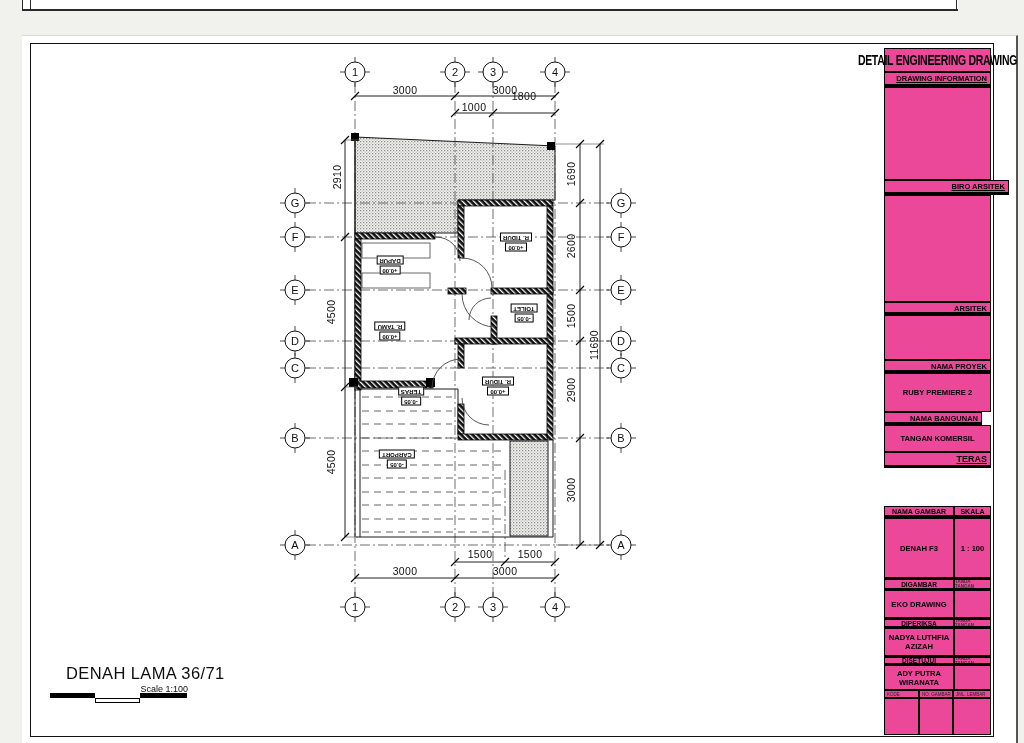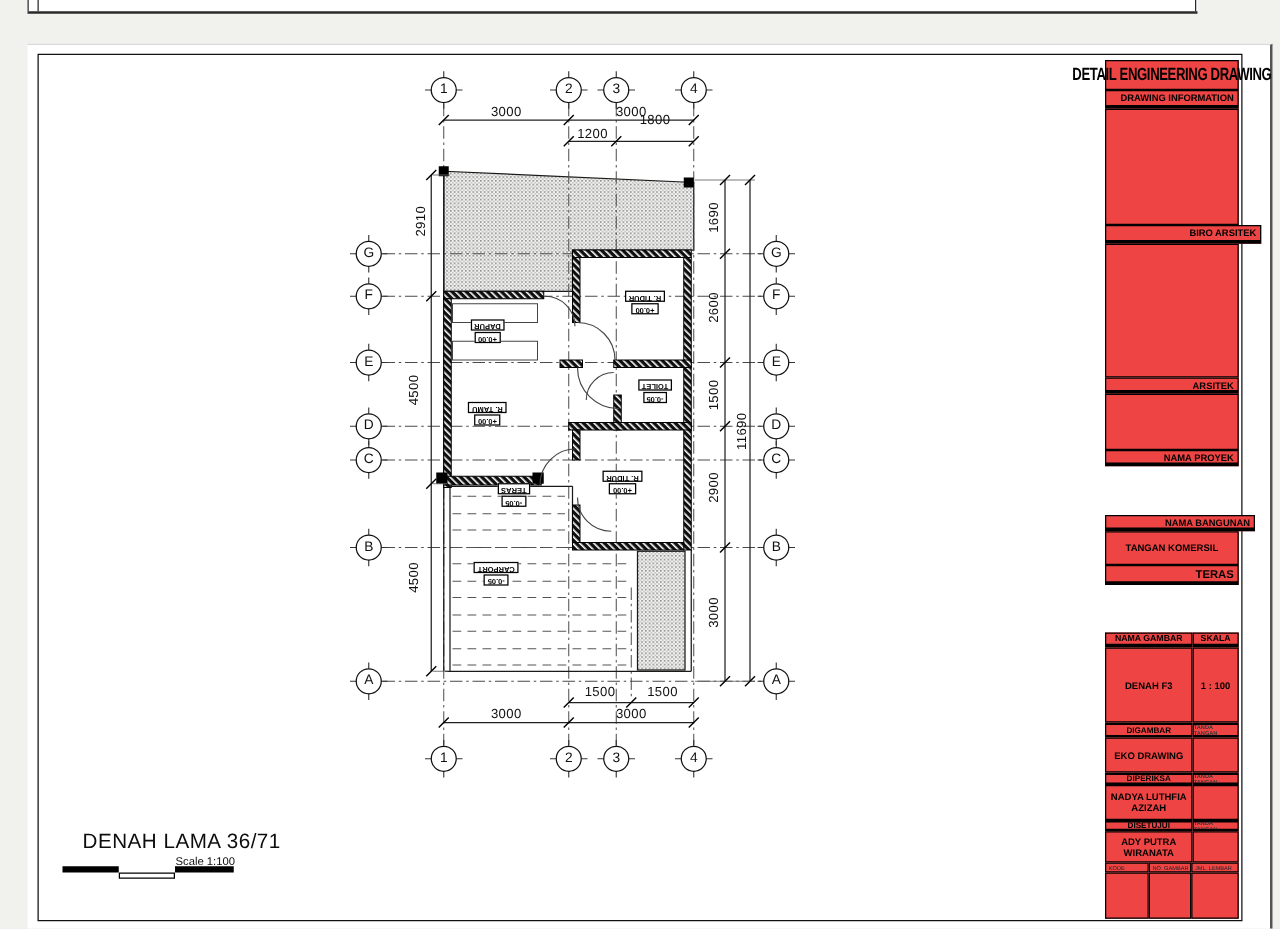--- a/index.html
+++ b/index.html
@@ -17,24 +17,24 @@
   
   .room{position:absolute;transform:translate(-50%,-50%) rotate(180deg);display:flex;flex-direction:column;align-items:center;gap:1px;z-index:4;}
   .room span{display:block;border:1px solid #000;background:#fff;font-size:6px;line-height:7px;padding:0 2px;white-space:nowrap;color:#000;font-weight:bold;}
   
   #plan-title{position:absolute;left:66px;top:664px;font-size:16.5px;color:#0d0d0d;letter-spacing:.4px;z-index:4;}
   #plan-scale{position:absolute;left:188px;top:684px;transform:translateX(-100%);font-size:9px;color:#0d0d0d;z-index:4;}
   .sbar-b{position:absolute;height:5px;background:#000;z-index:4;}
   .sbar-w{position:absolute;height:5px;background:#fff;border:1px solid #000;box-sizing:border-box;z-index:4;}
   
   #tb{position:absolute;left:884px;top:48px;width:107px;height:687px;background:#fff;z-index:6;}
-  .tb-cell{position:absolute;box-sizing:border-box;border:1.2px solid #000;background:#ef4444;color:#000;}
+  .tb-cell{position:absolute;box-sizing:border-box;border:1.2px solid #000;background:#ec4899;color:#000;}
   .tb-title{display:flex;align-items:center;justify-content:center;font-weight:bold;font-size:10.5px;letter-spacing:-.3px;white-space:nowrap;}
   .tb-title span{transform:scaleY(1.35);display:inline-block;}
-  .tb-hdr{border-bottom-width:3px;font-weight:bold;font-size:7.5px;text-align:right;padding:1px 3px 0 0;}
+  .tb-hdr{border-bottom-width:3px;font-weight:bold;font-size:7.5px;text-align:right;padding:1px 3px 0 0;text-decoration:underline;}
   .tb-val{display:flex;align-items:center;justify-content:center;text-align:center;font-size:7.6px;font-weight:bold;line-height:9px;padding:0 2px;}
   .tb-sighdr{border-top-width:2.2px;border-bottom-width:2.2px;font-weight:bold;font-size:6.5px;display:flex;align-items:center;justify-content:center;}
   .tb-tiny{font-size:4.5px;display:flex;align-items:center;justify-content:center;overflow:hidden;color:#333;}
   .tb-foot{font-size:4.5px;padding:1px 0 0 2px;color:#222;overflow:hidden;}
 </style>
 </head>
 <body>
 
 <div id="stage">
 
@@ -199,21 +199,21 @@
       <path d="M576,345L584,337"></path>
         <path d="M576,442L584,434"></path>
         <path d="M576,549L584,541"></path>
       <path d="M596,148L604,140"></path>
         <path d="M596,549L604,541"></path>
     </g>
   </svg>
 
   <div class="dim" style="left:405px;top:90px">3000</div>
   <div class="dim" style="left:505px;top:90px">3000</div>
-  <div class="dim" style="left:474px;top:107px">1200</div>
+  <div class="dim" style="left:474px;top:107px">1000</div>
   <div class="dim" style="left:524px;top:96px">1800</div>
   <div class="dim" style="left:480px;top:554px">1500</div>
   <div class="dim" style="left:530px;top:554px">1500</div>
   <div class="dim" style="left:405px;top:571px">3000</div>
   <div class="dim" style="left:505px;top:571px">3000</div>
   <div class="dimv" style="left:337px;top:177px">2910</div>
   <div class="dimv" style="left:331px;top:312px">4500</div>
   <div class="dimv" style="left:331px;top:462px">4500</div>
   <div class="dimv" style="left:571px;top:174px">1690</div>
   <div class="dimv" style="left:571px;top:246px">2600</div>
@@ -284,21 +284,22 @@
     <div class="tb-cell tb-title" style="left:0;top:0;width:107px;height:24px">
       <span>DETAIL ENGINEERING DRAWING</span>
     </div>
     <div class="tb-cell tb-hdr" style="left:0;top:24px;width:107px;height:15px">DRAWING INFORMATION</div>
     <div class="tb-cell" style="left:0;top:39px;width:107px;height:93px"></div>
     <div class="tb-cell tb-hdr" style="left:0;top:132px;width:125px;height:15px">BIRO ARSITEK</div>
     <div class="tb-cell" style="left:0;top:147px;width:107px;height:107px"></div>
     <div class="tb-cell tb-hdr" style="left:0;top:254px;width:107px;height:13px">ARSITEK</div>
     <div class="tb-cell" style="left:0;top:267px;width:107px;height:45px"></div>
     <div class="tb-cell tb-hdr" style="left:0;top:312px;width:107px;height:13px">NAMA PROYEK</div>
-    <div class="tb-cell tb-hdr" style="left:0;top:364px;width:120px;height:13px">NAMA BANGUNAN</div>
+    <div class="tb-cell tb-val" style="left:0;top:325px;width:107px;height:39px">RUBY PREMIERE 2</div>
+    <div class="tb-cell tb-hdr" style="left:0;top:364px;width:98px;height:13px">NAMA BANGUNAN</div>
     <div class="tb-cell tb-val" style="left:0;top:377px;width:107px;height:27px">TANGAN KOMERSIL</div>
     <div class="tb-cell tb-hdr" style="left:0;top:404px;width:107px;height:16px;font-size:9px">TERAS</div>
 
     <div class="tb-cell tb-hdr" style="left:0;top:458px;width:70px;height:12px;text-align:center;padding:1px 0 0 0;font-size:7px">NAMA GAMBAR</div>
     <div class="tb-cell tb-hdr" style="left:70px;top:458px;width:37px;height:12px;text-align:center;padding:1px 0 0 0;font-size:7px">SKALA</div>
     <div class="tb-cell tb-val" style="left:0;top:470px;width:70px;height:60px">DENAH F3</div>
     <div class="tb-cell tb-val" style="left:70px;top:470px;width:37px;height:60px">1 : 100</div>
 
     <div class="tb-cell tb-sighdr" style="left:0;top:530px;width:70px;height:12px">DIGAMBAR</div>
     <div class="tb-cell tb-sighdr tb-tiny" style="left:70px;top:530px;width:37px;height:12px">TANDA TANGAN</div>

